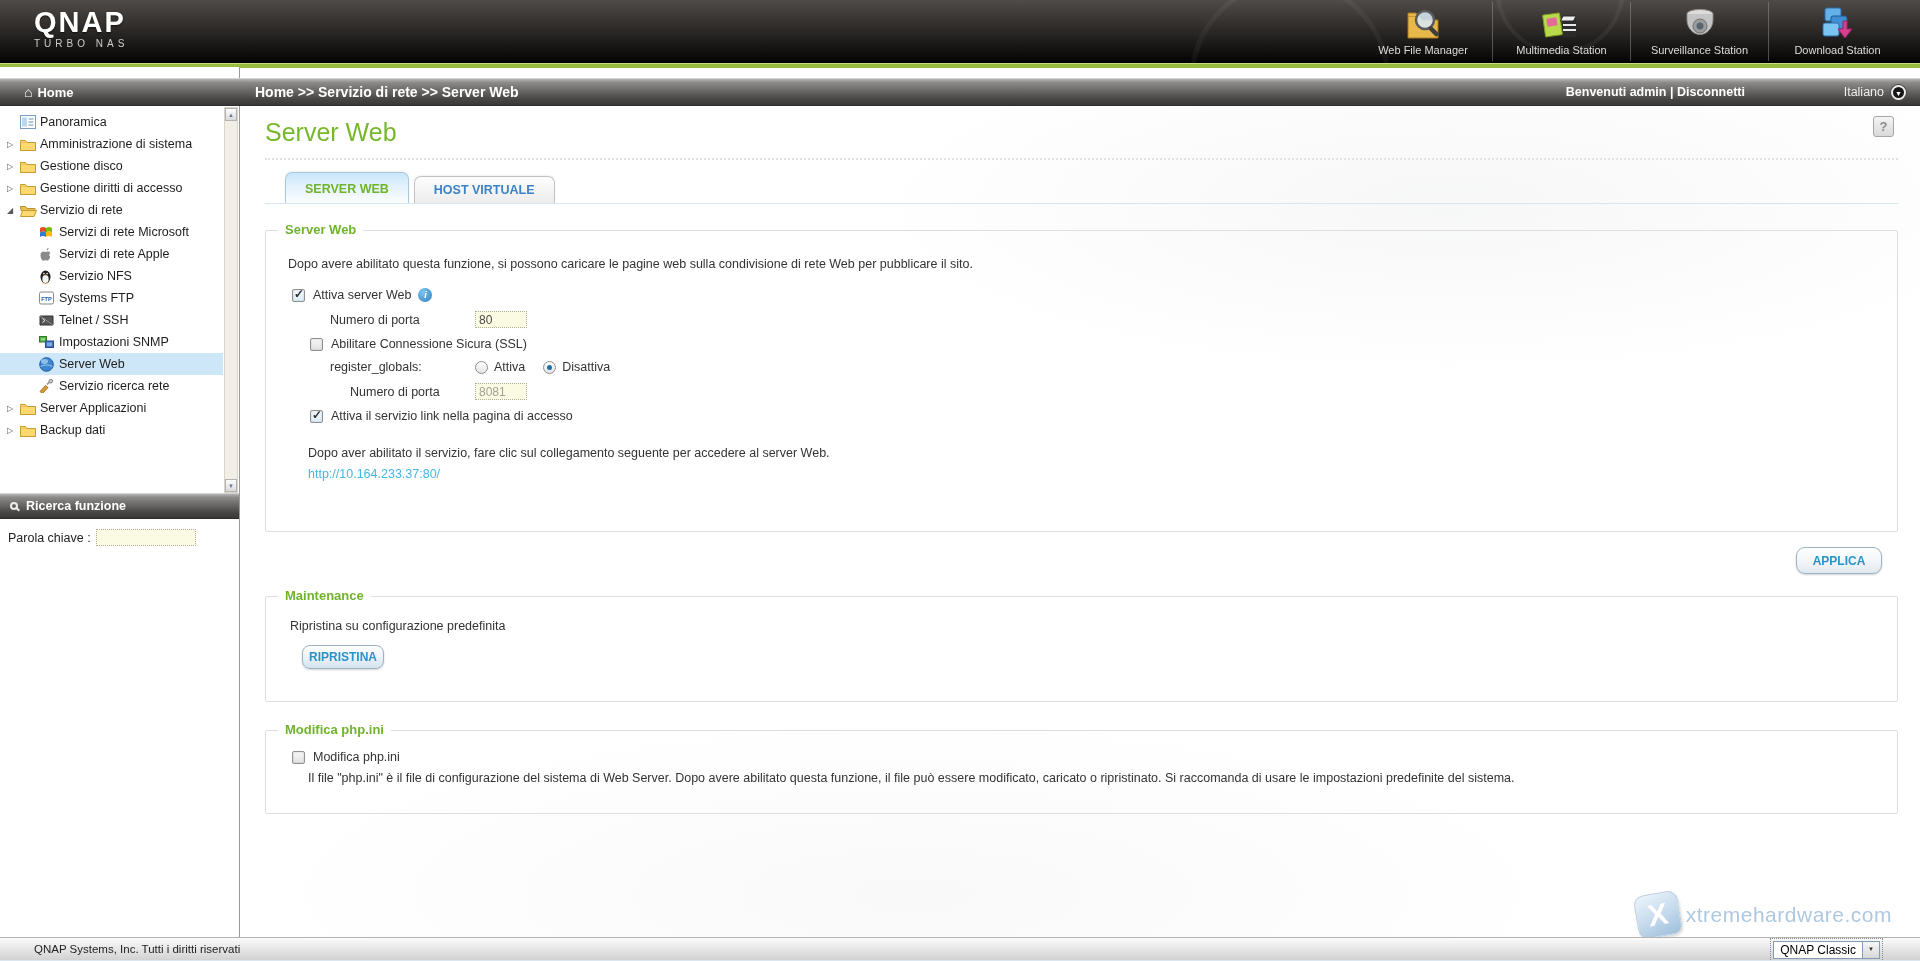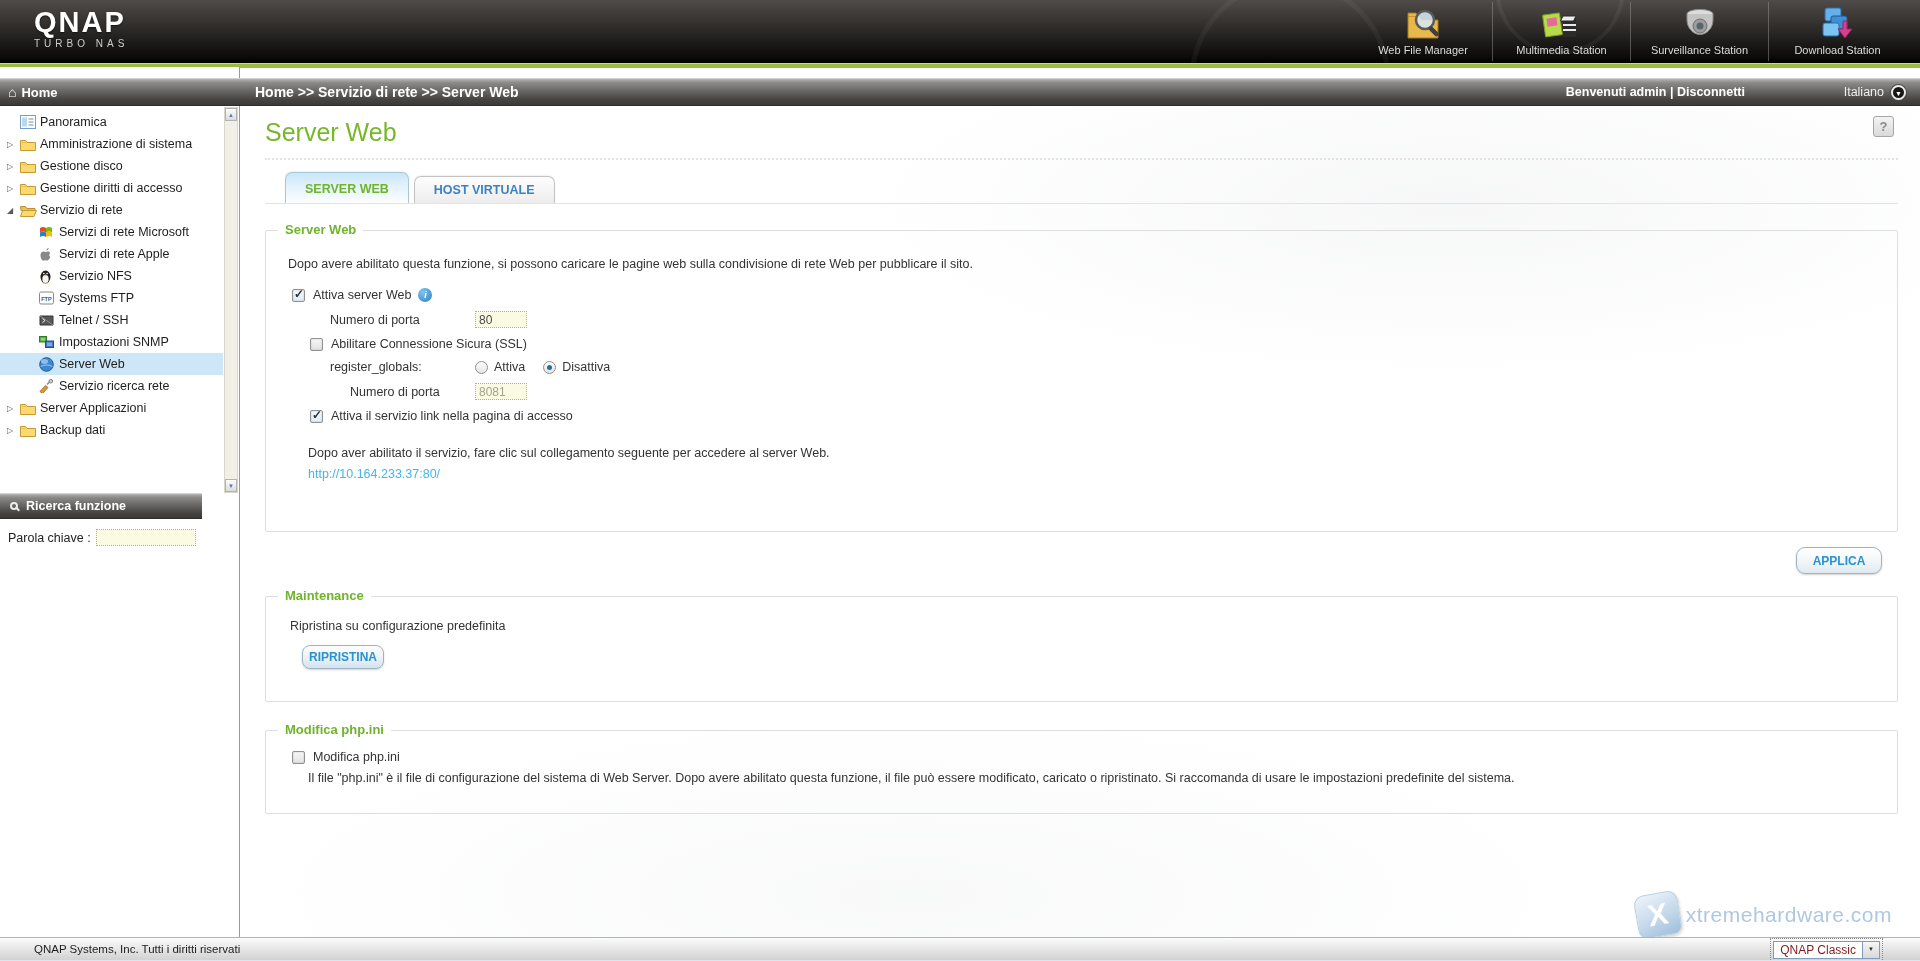--- a/index.html
+++ b/index.html
@@ -18,21 +18,21 @@
   .stations { position:absolute; right:14px; top:2px; height:59px; display:flex; }
   .station { width:138px; position:relative; text-align:center; padding-top:2px; }
   .station + .station { border-left:1px solid rgba(160,160,160,.45); }
   .station-icon { display:block; height:42px; }
   .station-icon svg { margin-top:1px; }
   .station-label { display:block; font-size:11px; color:#dcdcdc; margin-top:-2px; white-space:nowrap; }
   .greenline { position:absolute; left:0; top:63px; width:1920px; height:5px; background:#97bc40; border-top:1px solid #c9de84; }
 
   
   .bar-gradient { background:linear-gradient(180deg,#b6b4b2 0%,#8d8b89 14%,#6a6866 45%,#474544 78%,#3b3938 100%); border-top:1px solid #d4d4d4; border-bottom:1px solid #2f2d2c; color:#fff; }
-  .side-header { position:absolute; left:0; top:78px; width:276px; height:28px; line-height:27px; font-weight:bold; font-size:13px; padding-left:8px; }
+  .side-header { position:absolute; left:0; top:78px; width:276px; height:28px; line-height:27px; font-weight:bold; font-size:13px; padding-left:24px; }
   .home-glyph { font-size:14px; margin-right:5px; }
   .collapse-btn { position:absolute; right:9px; top:5px; width:18px; height:17px; background:linear-gradient(#fff,#dcdcdc); border:1px solid #8f8f8f; border-radius:3px; color:#333; font-weight:bold; font-size:11px; text-align:center; line-height:15px; cursor:pointer; }
   .crumb-bar { position:absolute; left:242px; top:78px; right:0; height:28px; line-height:27px; }
   .crumb-path { position:absolute; left:13px; font-weight:bold; font-size:14px; white-space:nowrap; }
   .crumb-user { position:absolute; right:175px; font-weight:bold; font-size:12.5px; white-space:nowrap; }
   .crumb-user span { cursor:pointer; }
   .lang-box { position:absolute; right:14px; top:0; display:flex; align-items:center; gap:7px; height:27px; }
   .lang-label { color:#eee; font-size:12.5px; }
   .lang-circle { width:15px; height:15px; border-radius:50%; background:#161616; border:2px solid #ececec; box-shadow:0 0 0 1px #4c4c4c; color:#fff; font-size:7px; text-align:center; line-height:14px; cursor:pointer; }
 
@@ -43,21 +43,21 @@
   .tree-item.lvl0 { padding-left:7px; }
   .tree-item.lvl1 { padding-left:39px; }
   .tree-item.selected { background:#cde7f8; }
   .tree-arrow { width:13px; font-size:8px; color:#5a5a5a; flex:0 0 13px; }
   .tree-icon { width:20px; flex:0 0 20px; display:inline-flex; align-items:center; }
   .tree-label { font-size:12.5px; color:#1d1d1d; }
   .tree-scroll { position:absolute; right:1px; top:40px; width:14px; height:386px; background:#f2efe6; border:1px solid #d8d5ca; }
   .scroll-btn { position:absolute; left:0; width:12px; height:13px; background:linear-gradient(#fdfdfd,#dadada); border:1px solid #b2b2b2; font-size:6px; text-align:center; line-height:12px; color:#5a77a8; cursor:pointer; }
   .scroll-up { top:0; }
   .scroll-down { bottom:0; }
-  .func-header { position:absolute; left:0; top:426px; width:202px; height:26px; line-height:25px; font-weight:bold; font-size:12.5px; padding-left:10px; display:flex; align-items:center; gap:8px; }
+  .func-header { position:absolute; left:0; top:426px; width:239px; height:26px; line-height:25px; font-weight:bold; font-size:12.5px; padding-left:10px; display:flex; align-items:center; gap:8px; }
   .mag { width:8px; height:8px; border:2px solid #ececec; border-radius:50%; position:relative; display:inline-block; }
   .mag::after { content:""; position:absolute; width:5px; height:2px; background:#ececec; transform:rotate(45deg); right:-4px; bottom:-2px; }
   .search-row { position:absolute; left:8px; top:462px; display:flex; align-items:center; gap:5px; font-size:12.5px; color:#222; }
   .txt { background:#fbfae3; border:1px dotted #b0ae98; height:17px; font-size:12px; color:#4a4a4a; padding:0 3px; font-family:"Liberation Sans",sans-serif; }
   .search-input { width:100px; }
 
   
   .content { position:absolute; left:241px; top:106px; right:0; bottom:24px; background:#fff; overflow:hidden; }
   .content::before { content:""; position:absolute; inset:0; pointer-events:none;
     background:
@@ -111,21 +111,21 @@
 
   
   .watermark { position:absolute; right:28px; bottom:24px; display:flex; align-items:center; gap:6px; z-index:1; }
   .wm-tile { width:44px; height:44px; border-radius:10px; transform:rotate(-10deg); background:linear-gradient(160deg,#eef5fb 0%,#c4d9ec 55%,#9dbeda 100%); border:1px solid #b9cfe2; box-shadow:1px 2px 3px rgba(0,0,0,.15); color:#fff; font-size:30px; font-weight:bold; text-align:center; line-height:42px; }
   .wm-text { font-size:21px; color:#aec8e0; letter-spacing:0.5px; }
 
   
   .footer { position:absolute; left:0; bottom:0; width:1920px; height:24px; background:linear-gradient(#fbfbfb,#dedede 70%,#d2d2d2); border-top:1px solid #b3b3b3; border-bottom:1px solid #dce6ee; z-index:2; }
   .footer-text { position:absolute; left:34px; top:0; line-height:23px; font-size:11.5px; color:#222; }
   .theme-select { position:absolute; right:40px; top:3px; height:18px; display:flex; align-items:center; background:#fff; border:1px solid #7f9db9; outline:1px dotted #8a8a8a; outline-offset:2px; cursor:pointer; }
-  .theme-select .sel-text { padding:0 6px; font-size:12px; color:#7f1d1d; line-height:16px; white-space:nowrap; }
+  .theme-select .sel-text { padding:0 6px; font-size:12px; color:#000000; line-height:16px; white-space:nowrap; }
   .sel-btn { width:17px; height:16px; background:linear-gradient(#f6f6f6,#d8d8d8); border-left:1px solid #7f9db9; font-size:6px; color:#333; text-align:center; line-height:15px; }
 </style>
 </head>
 <body>
 
 <div class="topbar">
   <div class="logo">
     <div class="logo-title">QNAP</div>
     <div class="logo-sub">TURBO NAS</div>
   </div>

